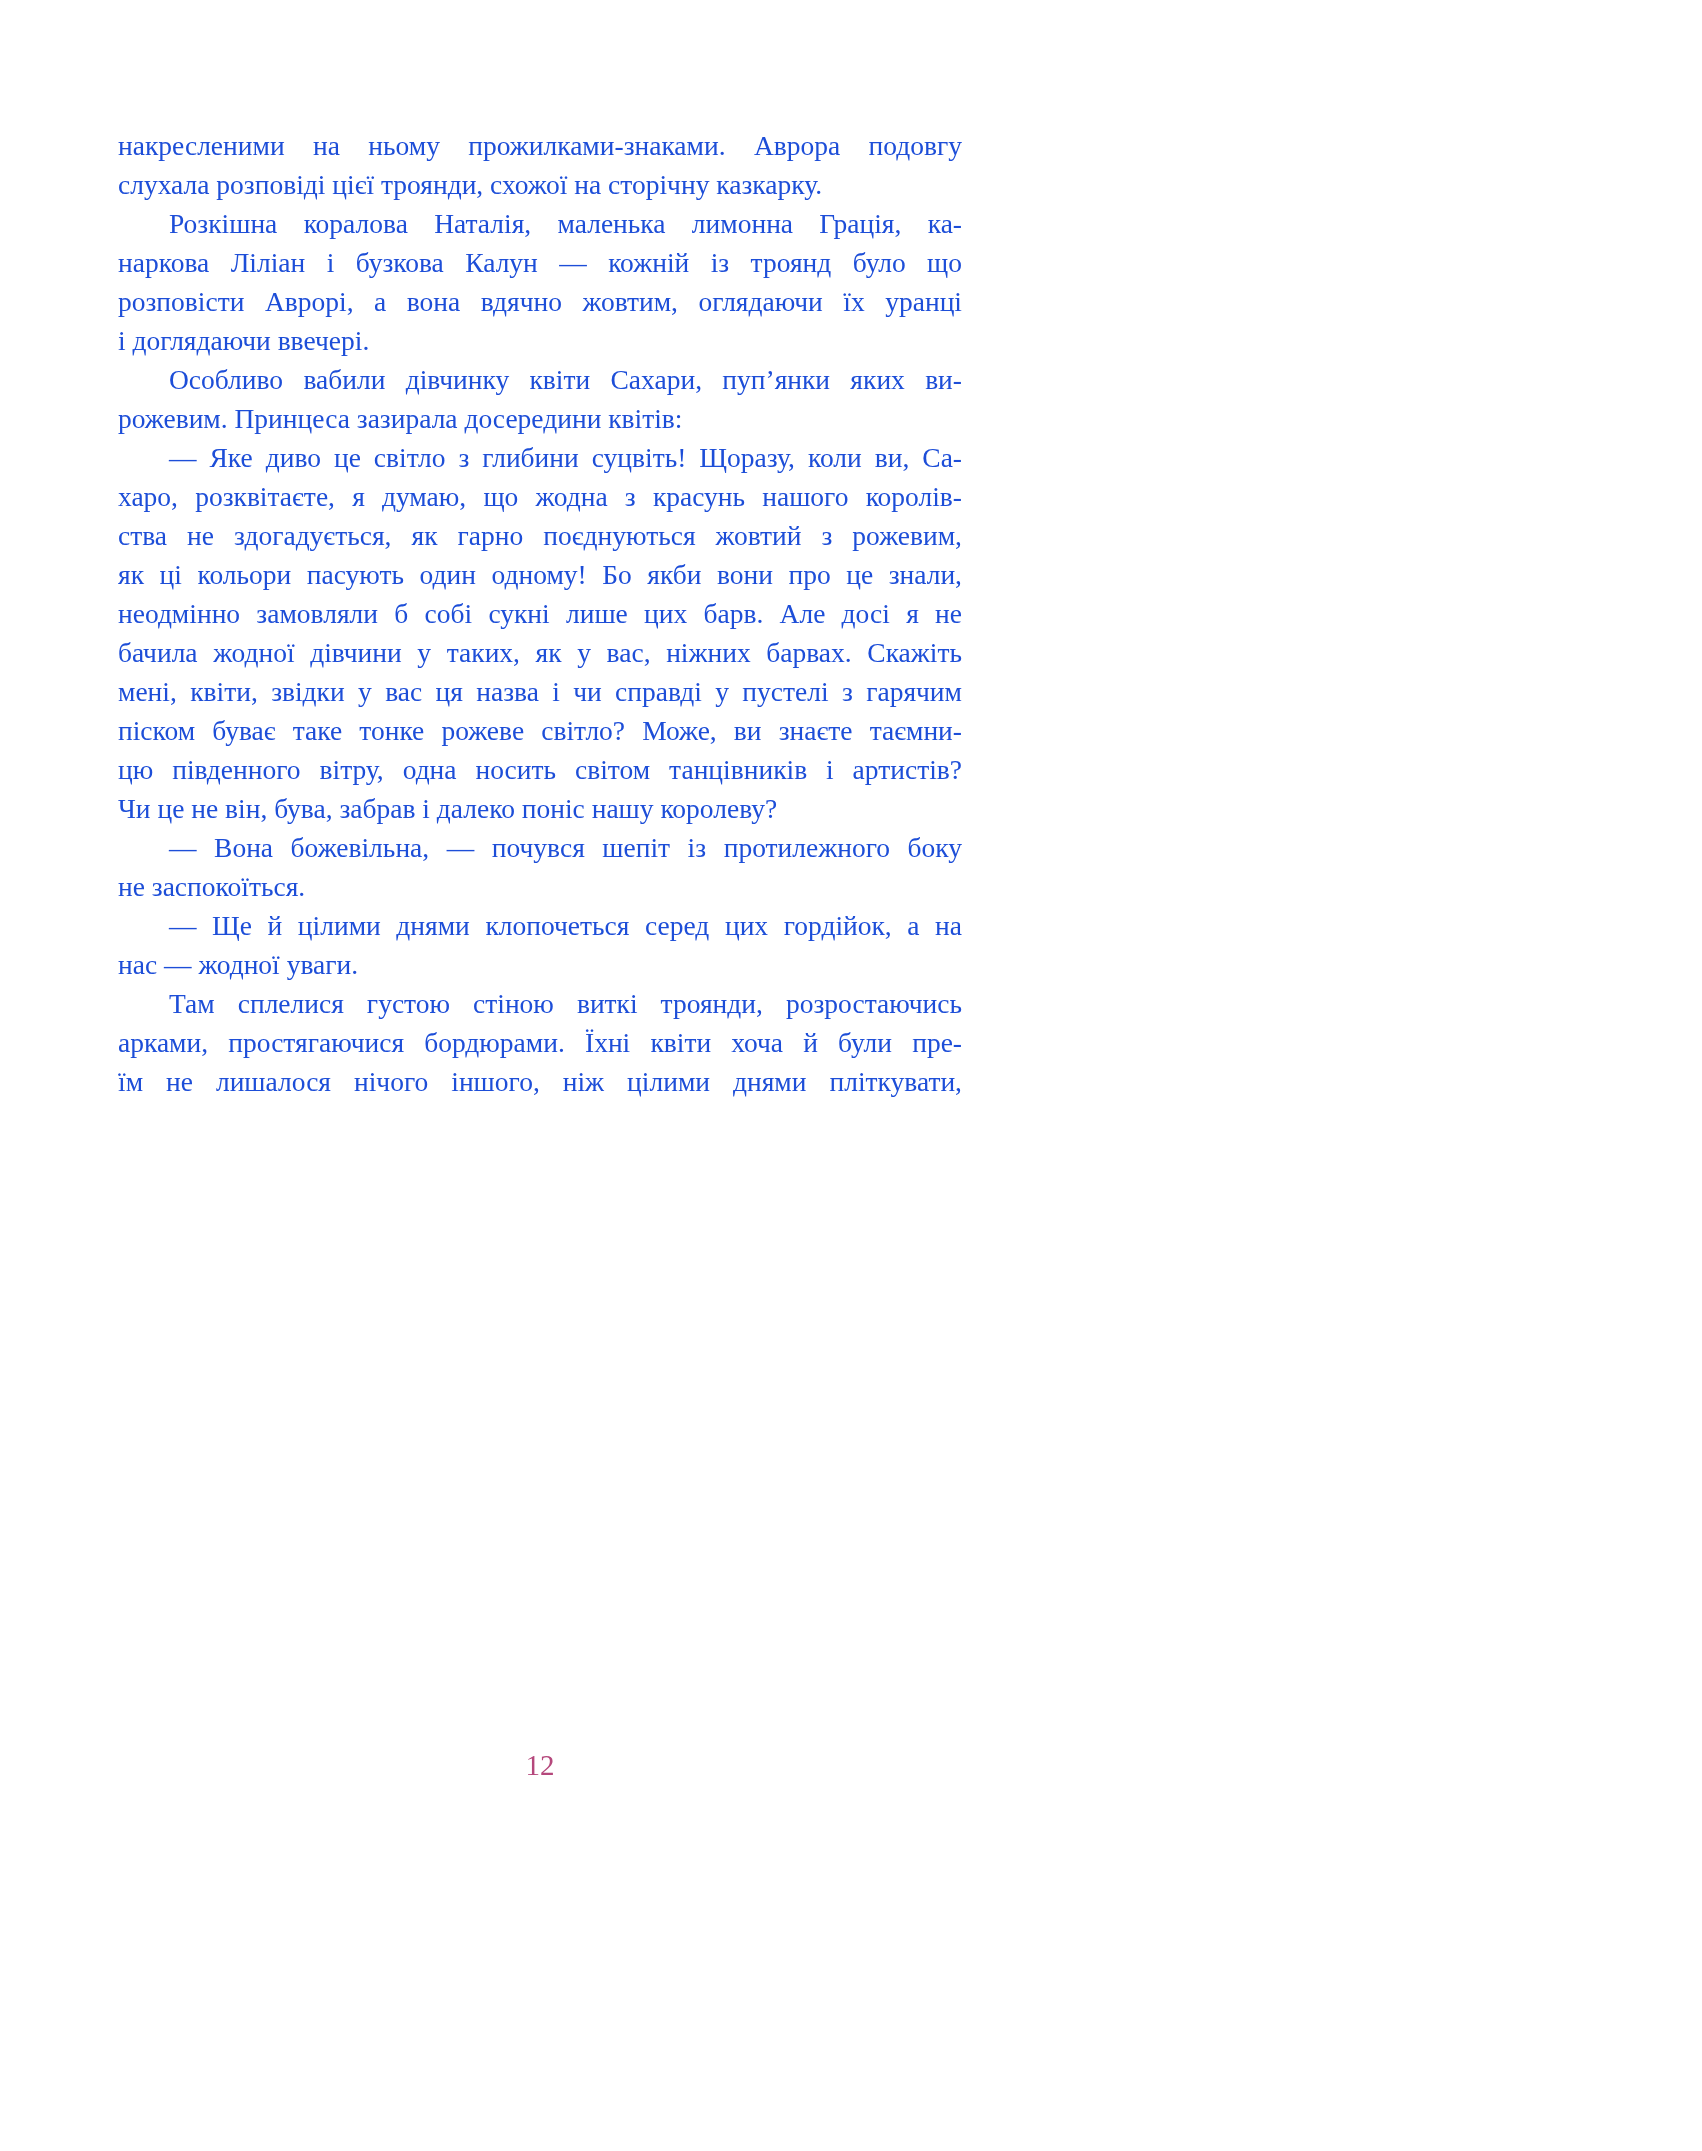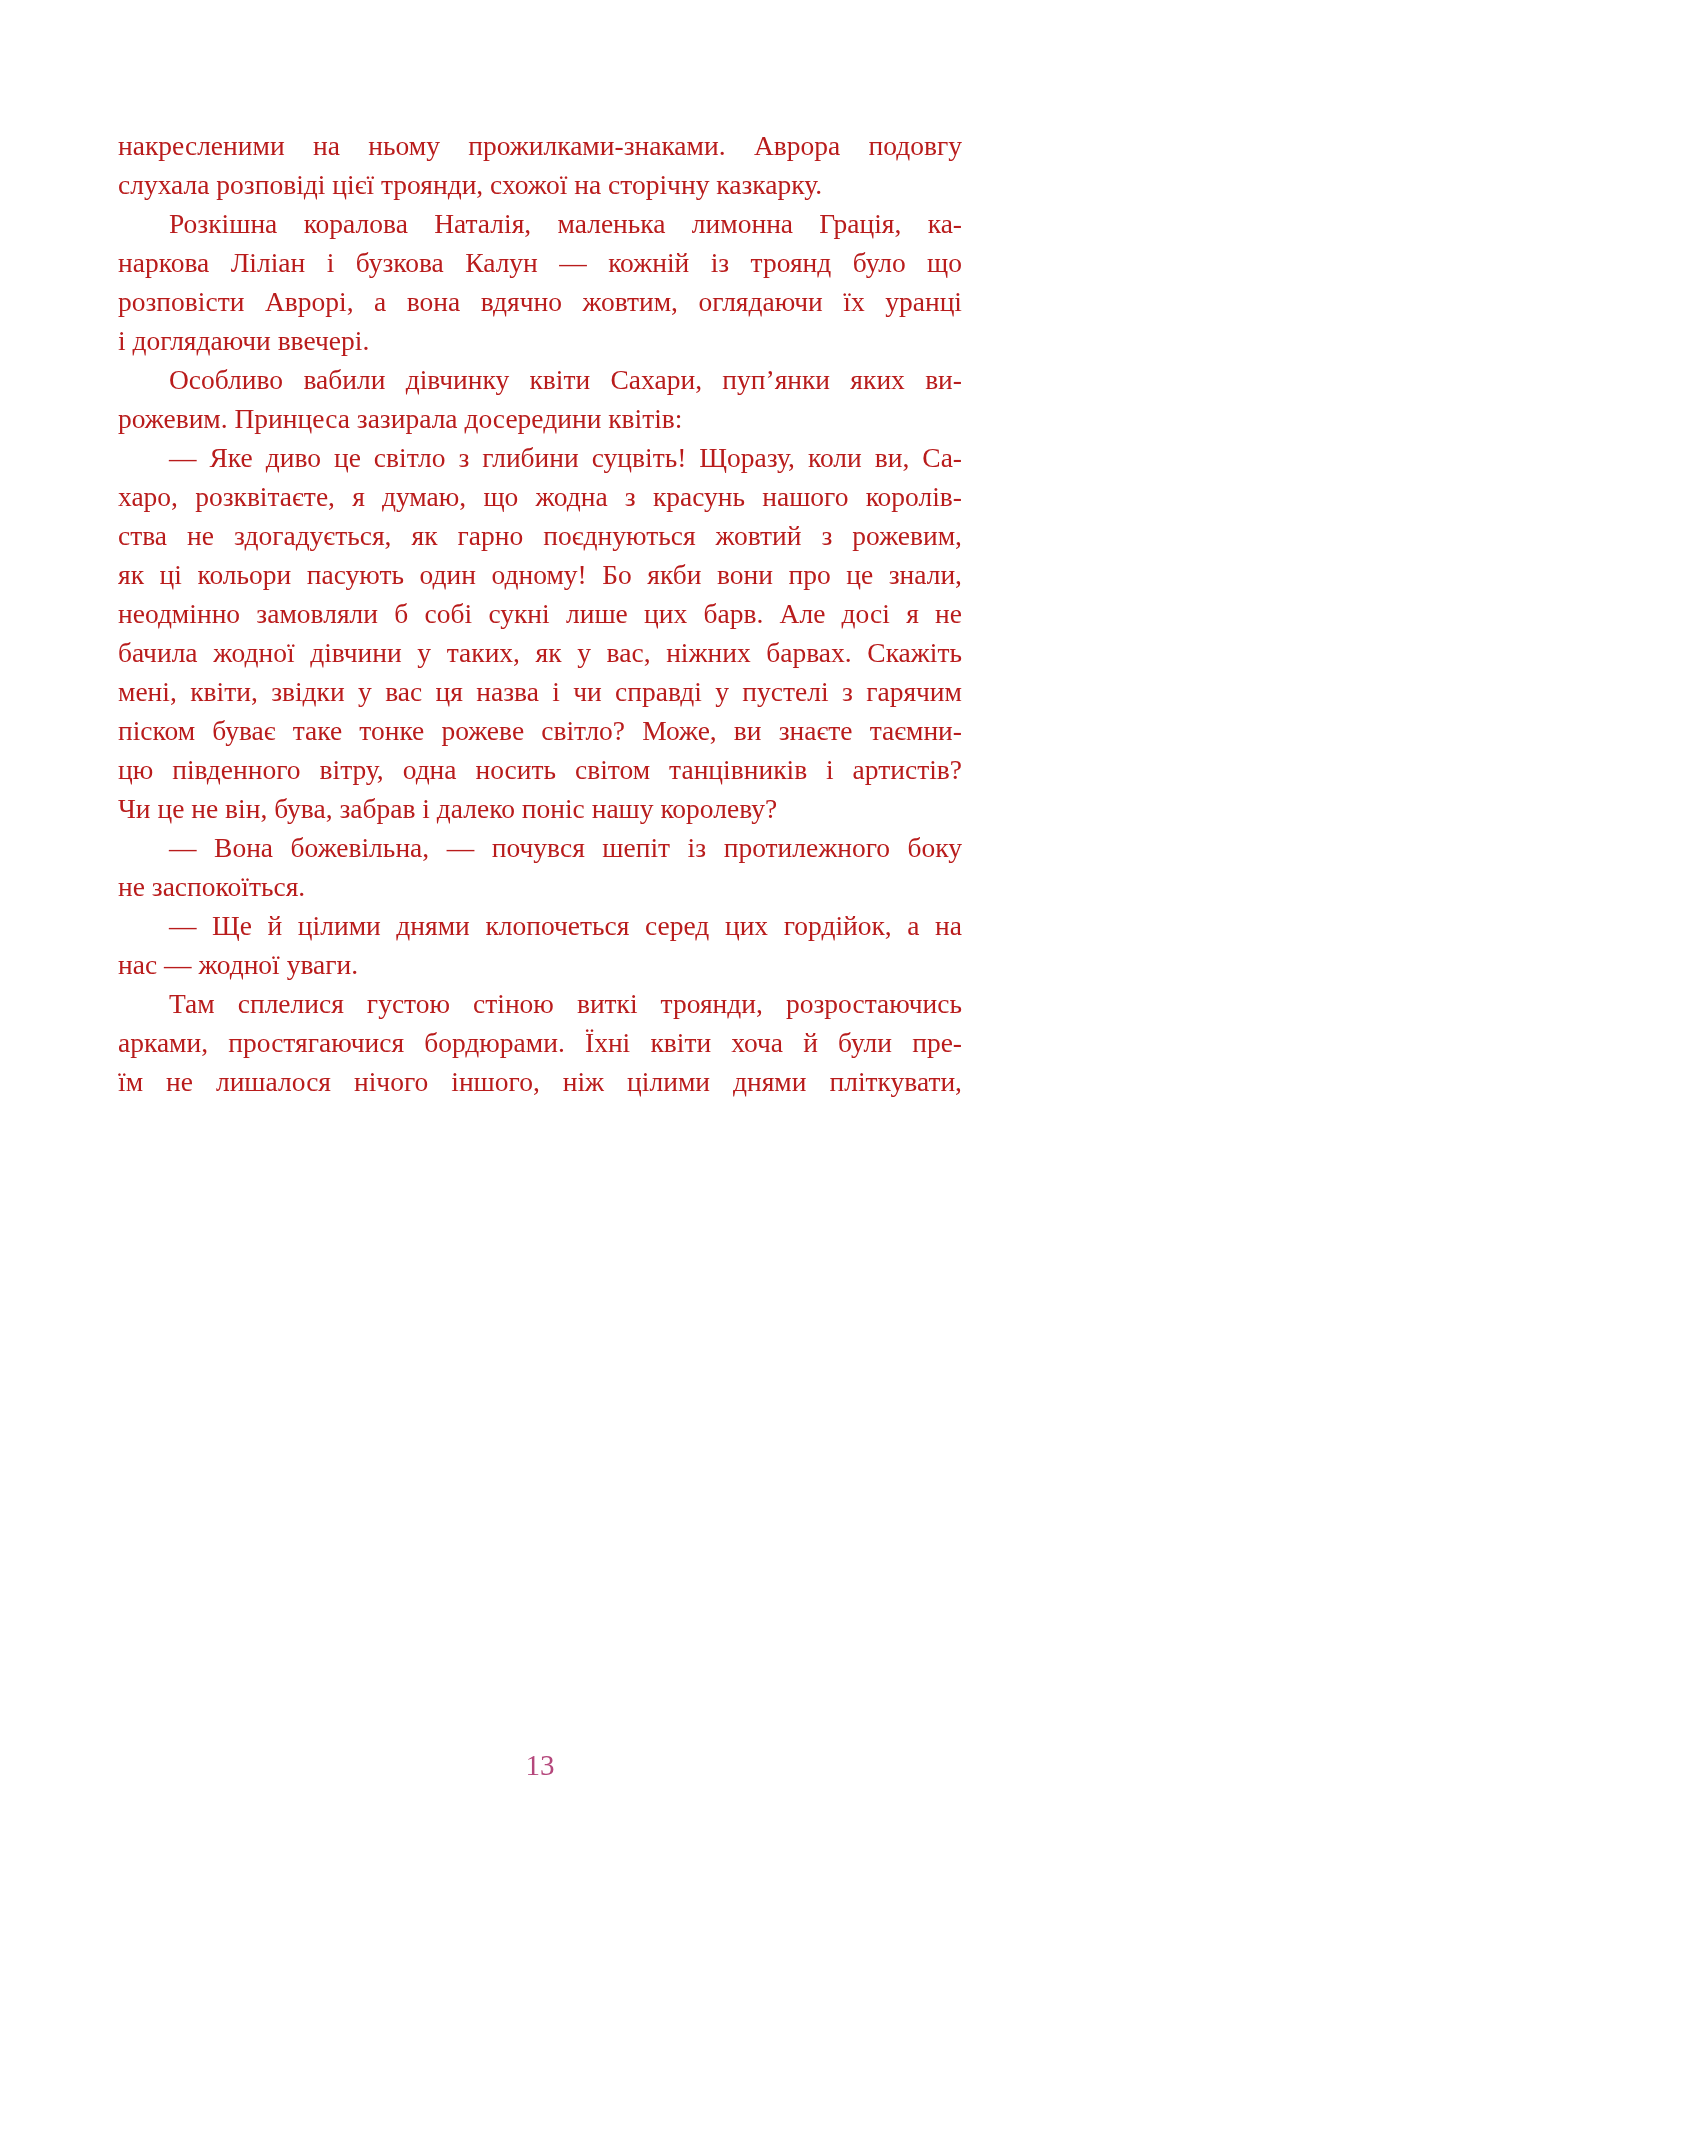--- a/index.html
+++ b/index.html
@@ -51,21 +51,21 @@
     text-align: center;
     font-size: 29px;
     line-height: 35px;
     font-feature-settings: "onum" 1;
   }
 </style>
 </head>
 <body>
 
 <div class="page" style="background: rgb(255, 255, 255);">
-  <main class="text-block" style="color: #b91c1c;">
+  <main class="text-block" style="color: #1d4ed8;">
       <div class="para">
         <div class="line first">накресленими на ньому прожилками-знаками. Аврора подовгу</div>
         <div class="line last">слухала розповіді цієї троянди, схожої на сторічну казкарку.</div>
       </div>
       <div class="para indent">
         <div class="line first">Розкішна коралова Наталія, маленька лимонна Грація, ка-</div>
         <div class="line">наркова Ліліан і бузкова Калун — кожній із троянд було що</div>
         <div class="line">розповісти Аврорі, а вона вдячно жовтим, оглядаючи їх уранці</div>
         <div class="line last">і доглядаючи ввечері.</div>
       </div>
@@ -92,15 +92,15 @@
       <div class="para indent">
         <div class="line first">— Ще й цілими днями клопочеться серед цих гордійок, а на</div>
         <div class="line last">нас — жодної уваги.</div>
       </div>
       <div class="para indent">
         <div class="line first">Там сплелися густою стіною виткі троянди, розростаючись</div>
         <div class="line">арками, простягаючися бордюрами. Їхні квіти хоча й були пре-</div>
         <div class="line">їм не лишалося нічого іншого, ніж цілими днями пліткувати,</div>
       </div>
     </main>
-  <div class="page-number" style="color: rgb(181, 72, 124);">13</div>
+  <div class="page-number" style="color: rgb(181, 72, 124);">12</div>
 </div>
 
 
 </body></html>

